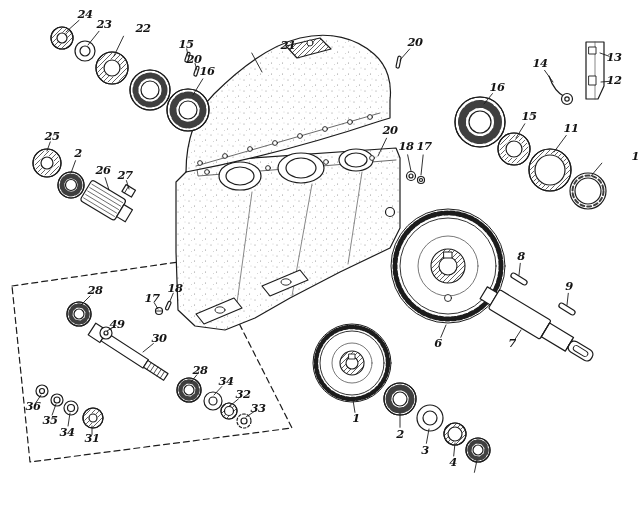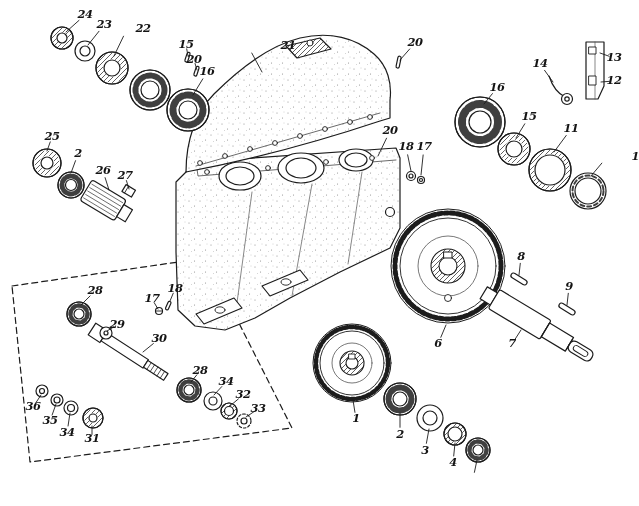--- a/index.html
+++ b/index.html
@@ -378,21 +378,21 @@
       <span class="callout" style="left: 78px; top: 154px; color: rgb(20, 20, 20);">2</span>
       <span class="callout" style="left: 103px; top: 171px; color: rgb(20, 20, 20);">26</span>
       <span class="callout" style="left: 125px; top: 176px; color: rgb(20, 20, 20);">27</span>
       <span class="callout" style="left: 521px; top: 257px; color: rgb(20, 20, 20);">8</span>
       <span class="callout" style="left: 569px; top: 287px; color: rgb(20, 20, 20);">9</span>
       <span class="callout" style="left: 438px; top: 344px; color: rgb(20, 20, 20);">6</span>
       <span class="callout" style="left: 512px; top: 344px; color: rgb(20, 20, 20);">7</span>
       <span class="callout" style="left: 95px; top: 291px; color: rgb(20, 20, 20);">28</span>
       <span class="callout" style="left: 152px; top: 299px; color: rgb(20, 20, 20);">17</span>
       <span class="callout" style="left: 175px; top: 289px; color: rgb(20, 20, 20);">18</span>
-      <span class="callout" style="left: 117px; top: 325px; color: rgb(20, 20, 20);">29</span>
+      <span class="callout" style="left: 117px; top: 325px; color: rgb(20, 20, 20);">49</span>
       <span class="callout" style="left: 159px; top: 339px; color: rgb(20, 20, 20); text-align: center;">30</span>
       <span class="callout" style="left: 33px; top: 407px; color: rgb(20, 20, 20);">36</span>
       <span class="callout" style="left: 50px; top: 421px; color: rgb(20, 20, 20);">35</span>
       <span class="callout" style="left: 67px; top: 433px; color: rgb(20, 20, 20);">34</span>
       <span class="callout" style="left: 92px; top: 439px; color: rgb(20, 20, 20); text-align: center;">31</span>
       <span class="callout" style="left: 200px; top: 371px; color: rgb(20, 20, 20);">28</span>
       <span class="callout" style="left: 226px; top: 382px; color: rgb(20, 20, 20);">34</span>
       <span class="callout" style="left: 243px; top: 395px; color: rgb(20, 20, 20);">32</span>
       <span class="callout" style="left: 258px; top: 409px; color: rgb(20, 20, 20);">33</span>
       <span class="callout" style="left: 356px; top: 419px; color: rgb(20, 20, 20);">1</span>

